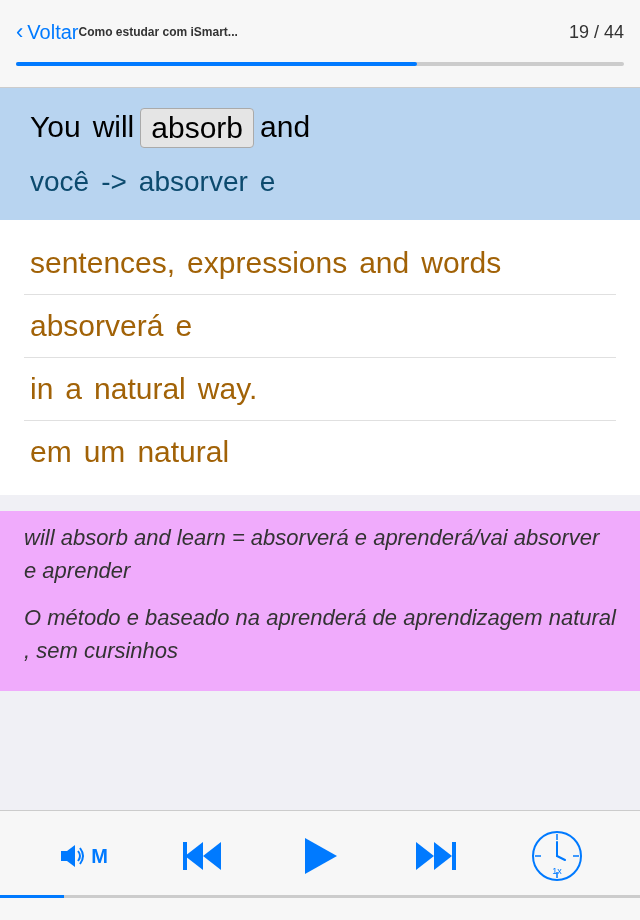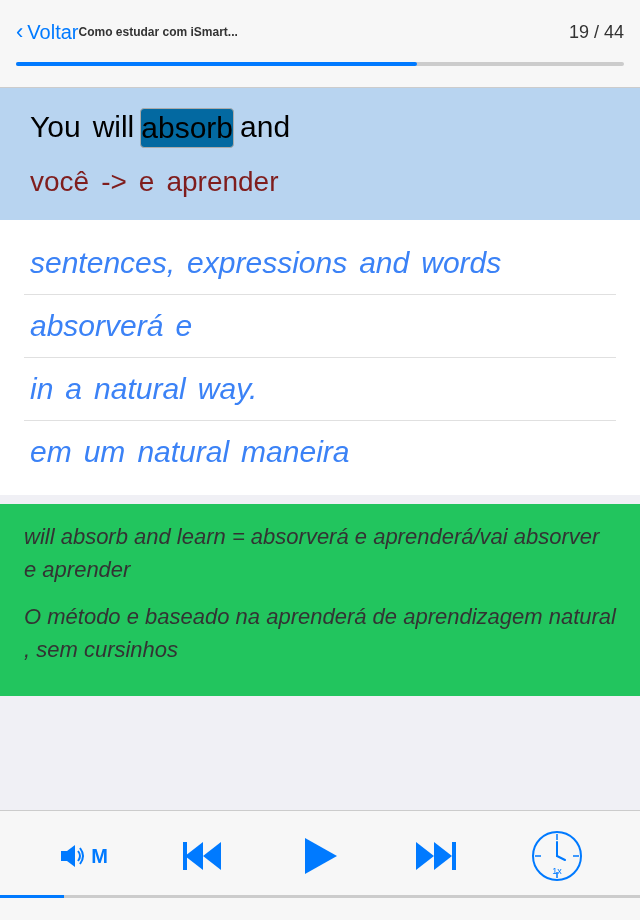--- a/index.html
+++ b/index.html
@@ -92,61 +92,60 @@
       color: #000;
       gap: 0;
     }
 
     .word {
       padding: 2px 6px;
       display: inline-block;
     }
 
     .word-highlighted {
-      background: #0369a1;
+      background: #e5e5e5;
       border: 1px solid #aaa;
       border-radius: 4px;
-      padding: 2px 0;
+      padding: 2px 10px;
     }
 
     .translation-row {
       display: flex;
       align-items: center;
       flex-wrap: wrap;
       padding: 8px 0;
       font-size: 28px;
-      color: #7f1d1d;
+      color: #0c4a6e;
       gap: 0;
     }
 
     
     .sentence-block-white {
       background: white;
       padding: 12px 24px;
     }
 
     .sentence-row-white {
       display: flex;
       flex-wrap: wrap;
       padding: 12px 0;
       font-size: 30px;
-      color: #3b82f6;
+      color: #a16207;
       border-bottom: 1px solid #e0e0e0;
-      font-style: italic;
     }
 
     .sentence-row-white:last-child {
       border-bottom: none;
     }
 
     
     .notes-block {
-      background: #22c55e;
-      padding: 16px 24px;
-      margin-top: 9px;
+      background: #f0abfc;
+      padding: 10px 24px;
+      margin-top: 16px;
     }
 
     .notes-text {
       font-size: 22px;
       color: #333;
       font-style: italic;
       line-height: 1.5;
       margin-bottom: 14px;
     }
 
@@ -231,22 +230,22 @@
   <div class="sentence-block-blue">
     <div class="sentence-row">
       <span class="word">You</span>
       <span class="word">will</span>
       <span class="word word-highlighted">absorb</span>
       <span class="word">and</span>
     </div>
     <div class="translation-row">
       <span class="word">você</span>
       <span class="word">-&gt;</span>
+      <span class="word">absorver</span>
       <span class="word">e</span>
-      <span class="word">aprender</span>
     </div>
   </div>
 
   <div class="sentence-block-white">
 
     <div class="sentence-row-white">
       <span class="word">sentences,</span>
       <span class="word">expressions</span>
       <span class="word">and</span>
       <span class="word">words</span>
@@ -261,21 +260,20 @@
       <span class="word">in</span>
       <span class="word">a</span>
       <span class="word">natural</span>
       <span class="word">way.</span>
     </div>
 
     <div class="sentence-row-white">
       <span class="word">em</span>
       <span class="word">um</span>
       <span class="word">natural</span>
-      <span class="word">maneira</span>
     </div>
 
   </div>
 
   <div class="notes-block">
     <div class="notes-text">will absorb and learn = absorverá e aprenderá/vai absorver e aprender</div>
     <div class="notes-text">O método e baseado na aprenderá de aprendizagem natural , sem cursinhos</div>
   </div>
 
 </div>

